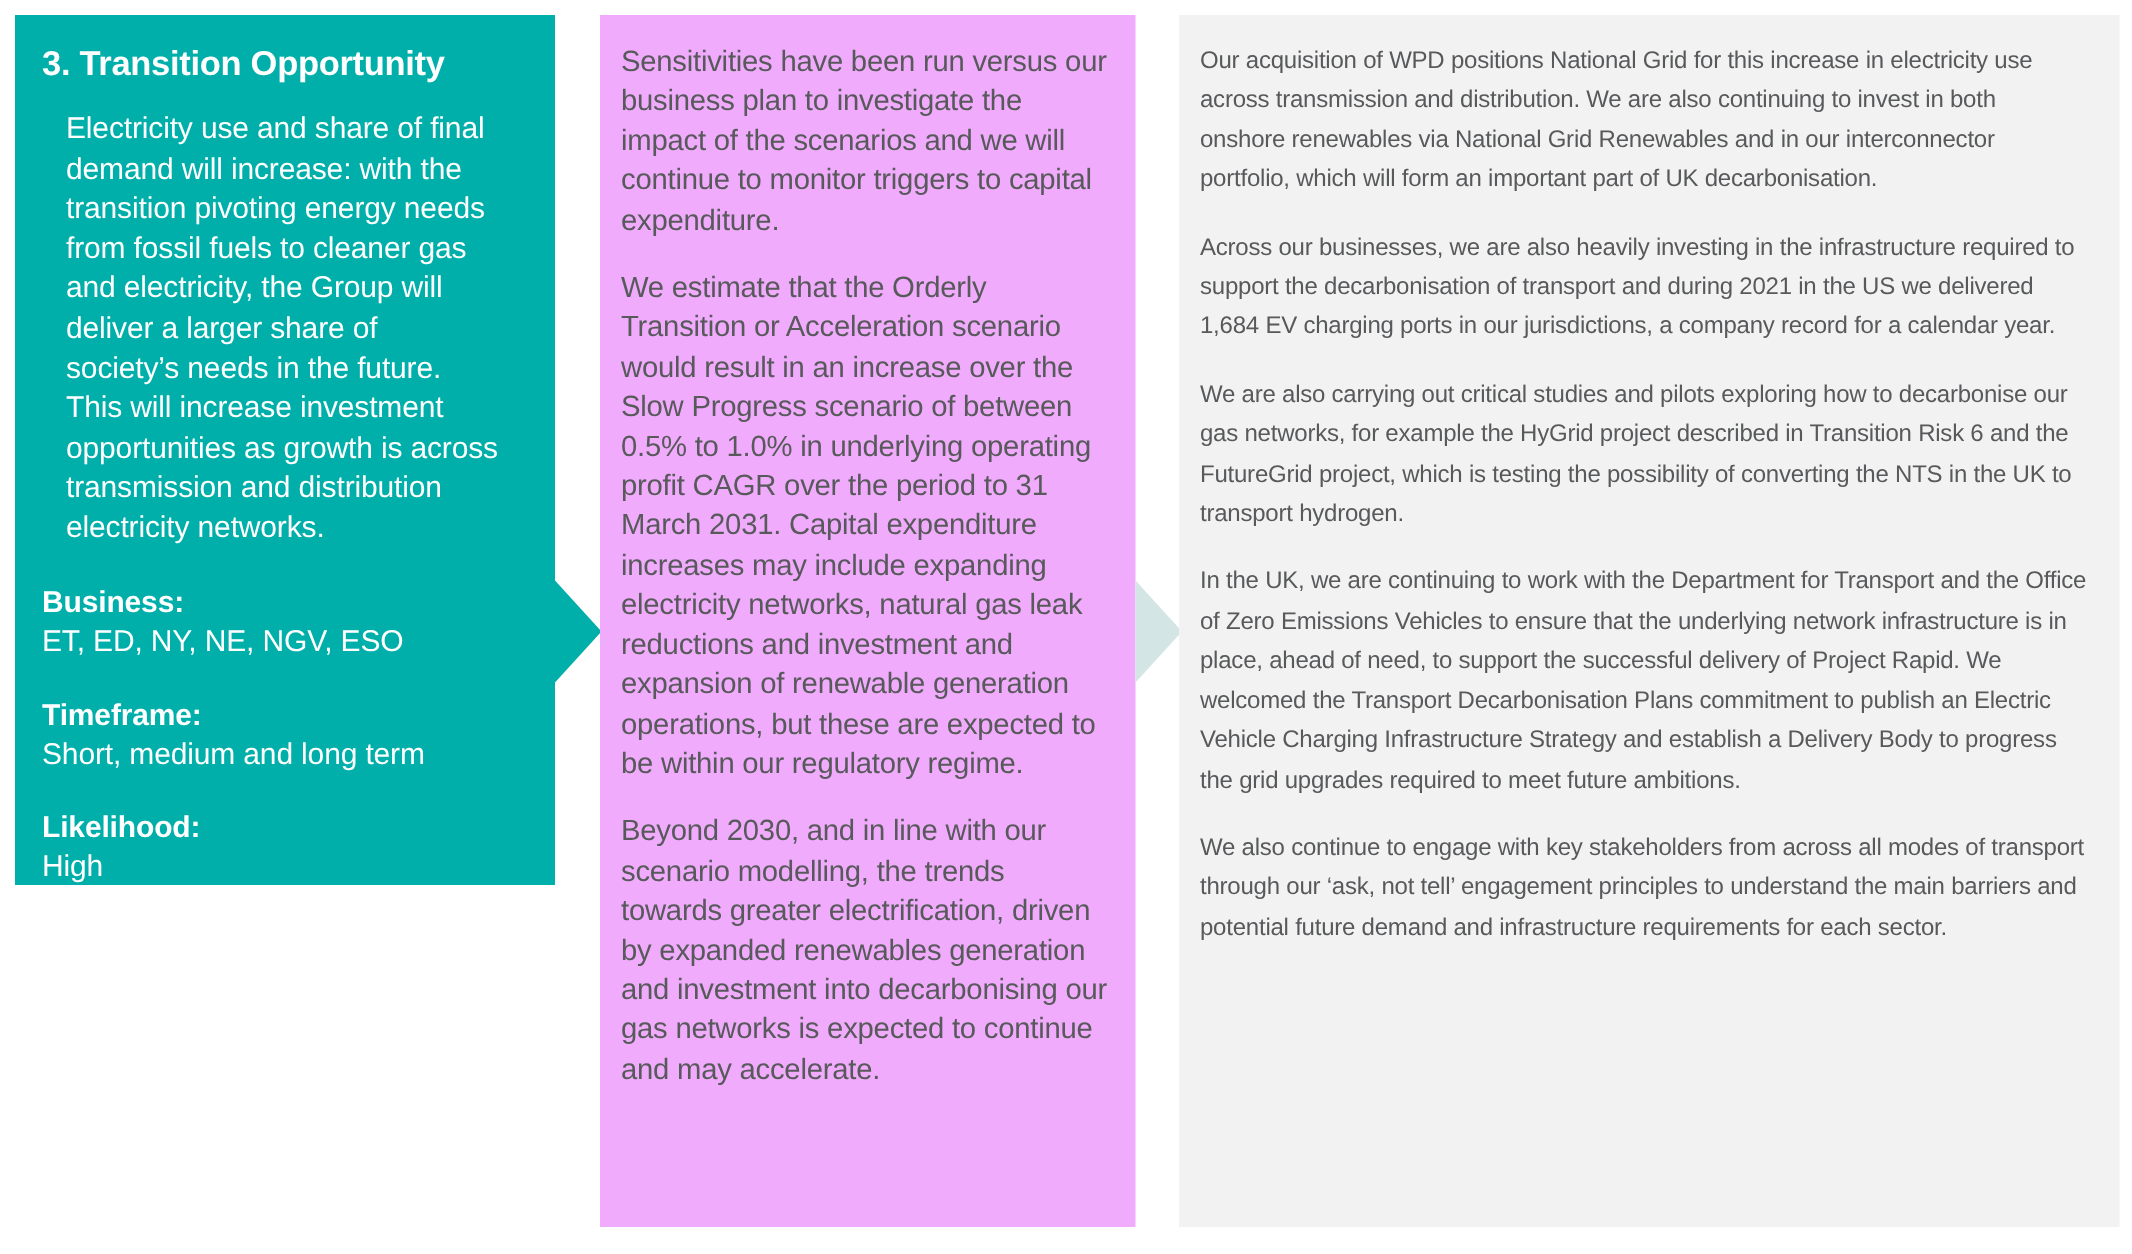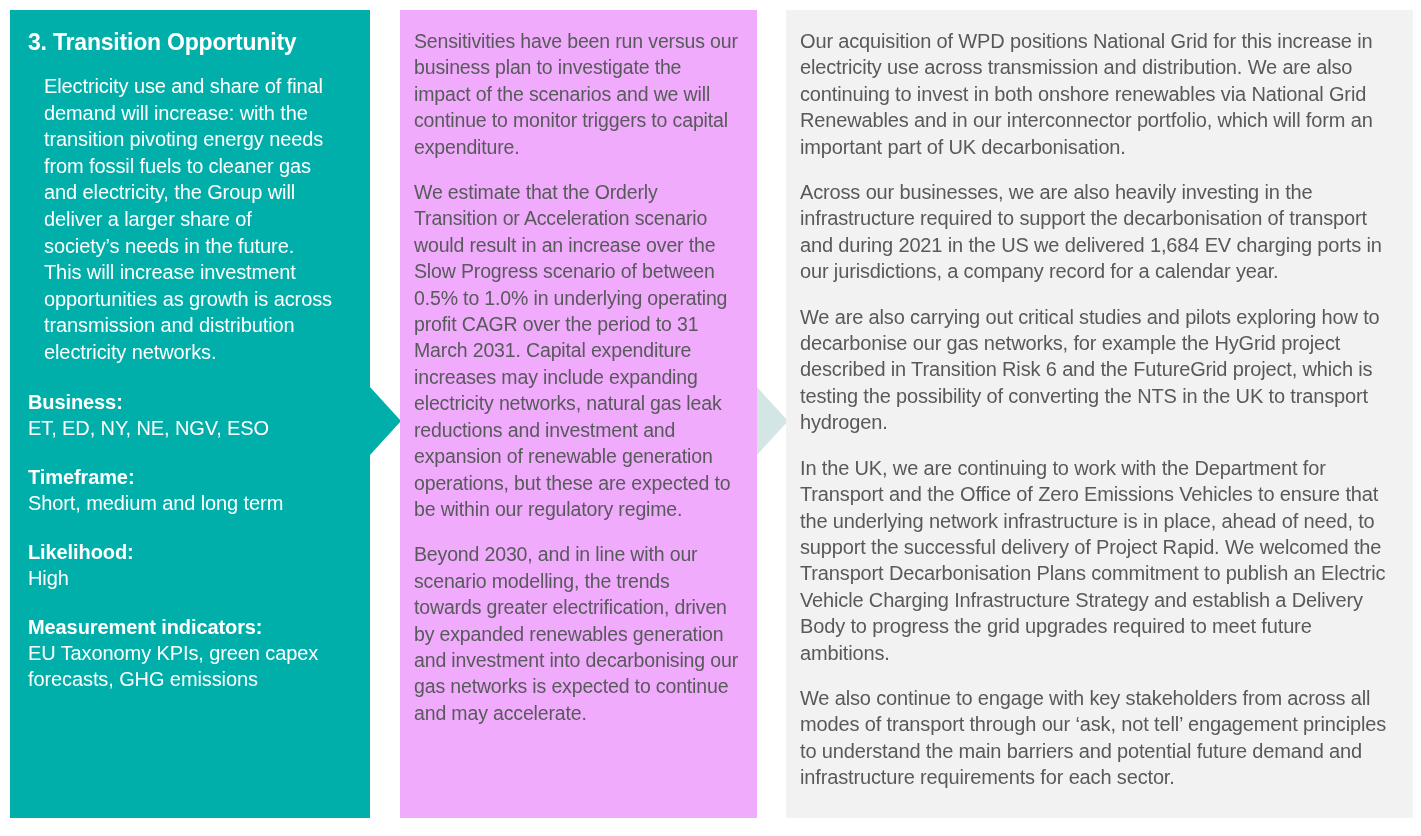--- a/index.html
+++ b/index.html
@@ -19,21 +19,21 @@
     width: 1421px;
     height: 836px;
   }
 
   
   .panel-opportunity {
     position: absolute;
     left: 10px;
     top: 10px;
     width: 360px;
-    height: 808px;
+    height: 580px;
     background: #00AFAA;
     box-sizing: border-box;
     padding: 18px 22px 16px 18px;
     color: #ffffff;
   }
   .opp-title {
     font-size: 23px;
     font-weight: bold;
     line-height: 29px;
     margin: 0 0 1px 0;
@@ -86,21 +86,21 @@
     left: 786px;
     top: 10px;
     width: 627px;
     height: 808px;
     background: #F2F2F2;
     box-sizing: border-box;
     padding: 18px 22px 16px 14px;
     color: #58595B;
   }
   .panel-actions p {
-    font-size: 20px;
+    font-size: 16px;
     line-height: 26.4px;
     margin: 0 0 19px 0;
     letter-spacing: -0.15px;
   }
   .panel-actions p:last-child { margin-bottom: 0; }
 
   
   .arrow {
     position: absolute;
     width: 0;

